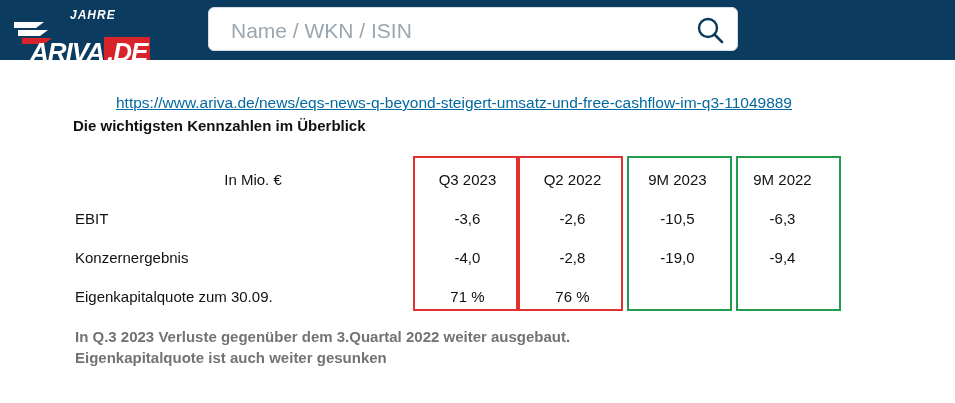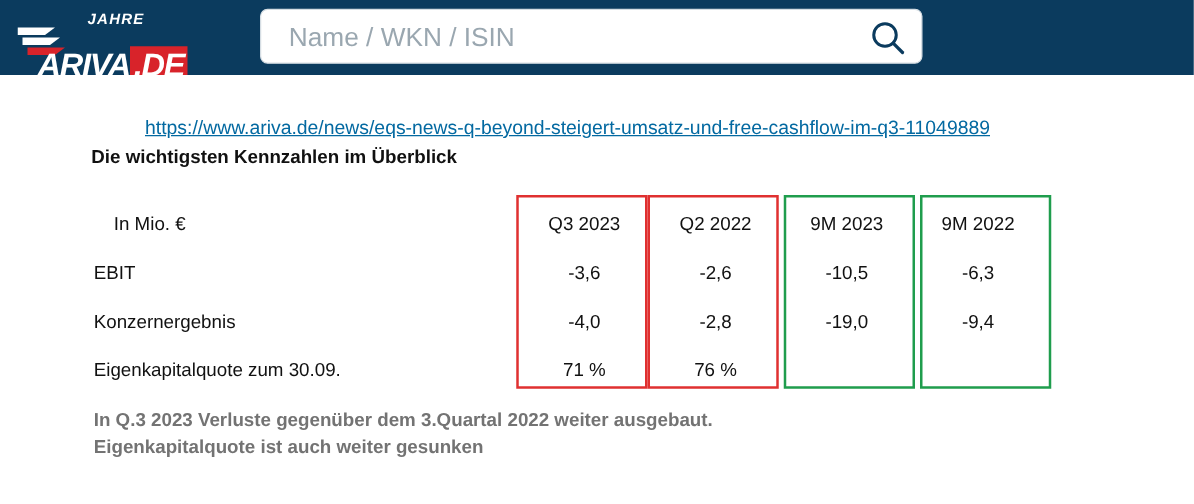--- a/index.html
+++ b/index.html
@@ -164,20 +164,21 @@
     vertical-align: middle;
     white-space: nowrap;
   }
   td.label {
     width: 330px;
     text-align: left;
     padding-left: 16px;
   }
   td.label.head {
     padding-left: 16px;
+    text-align: center;
   }
   td.num {
     width: 107px;
     text-align: center;
   }
   .hdr {
     font-weight: normal;
   }
 
   

